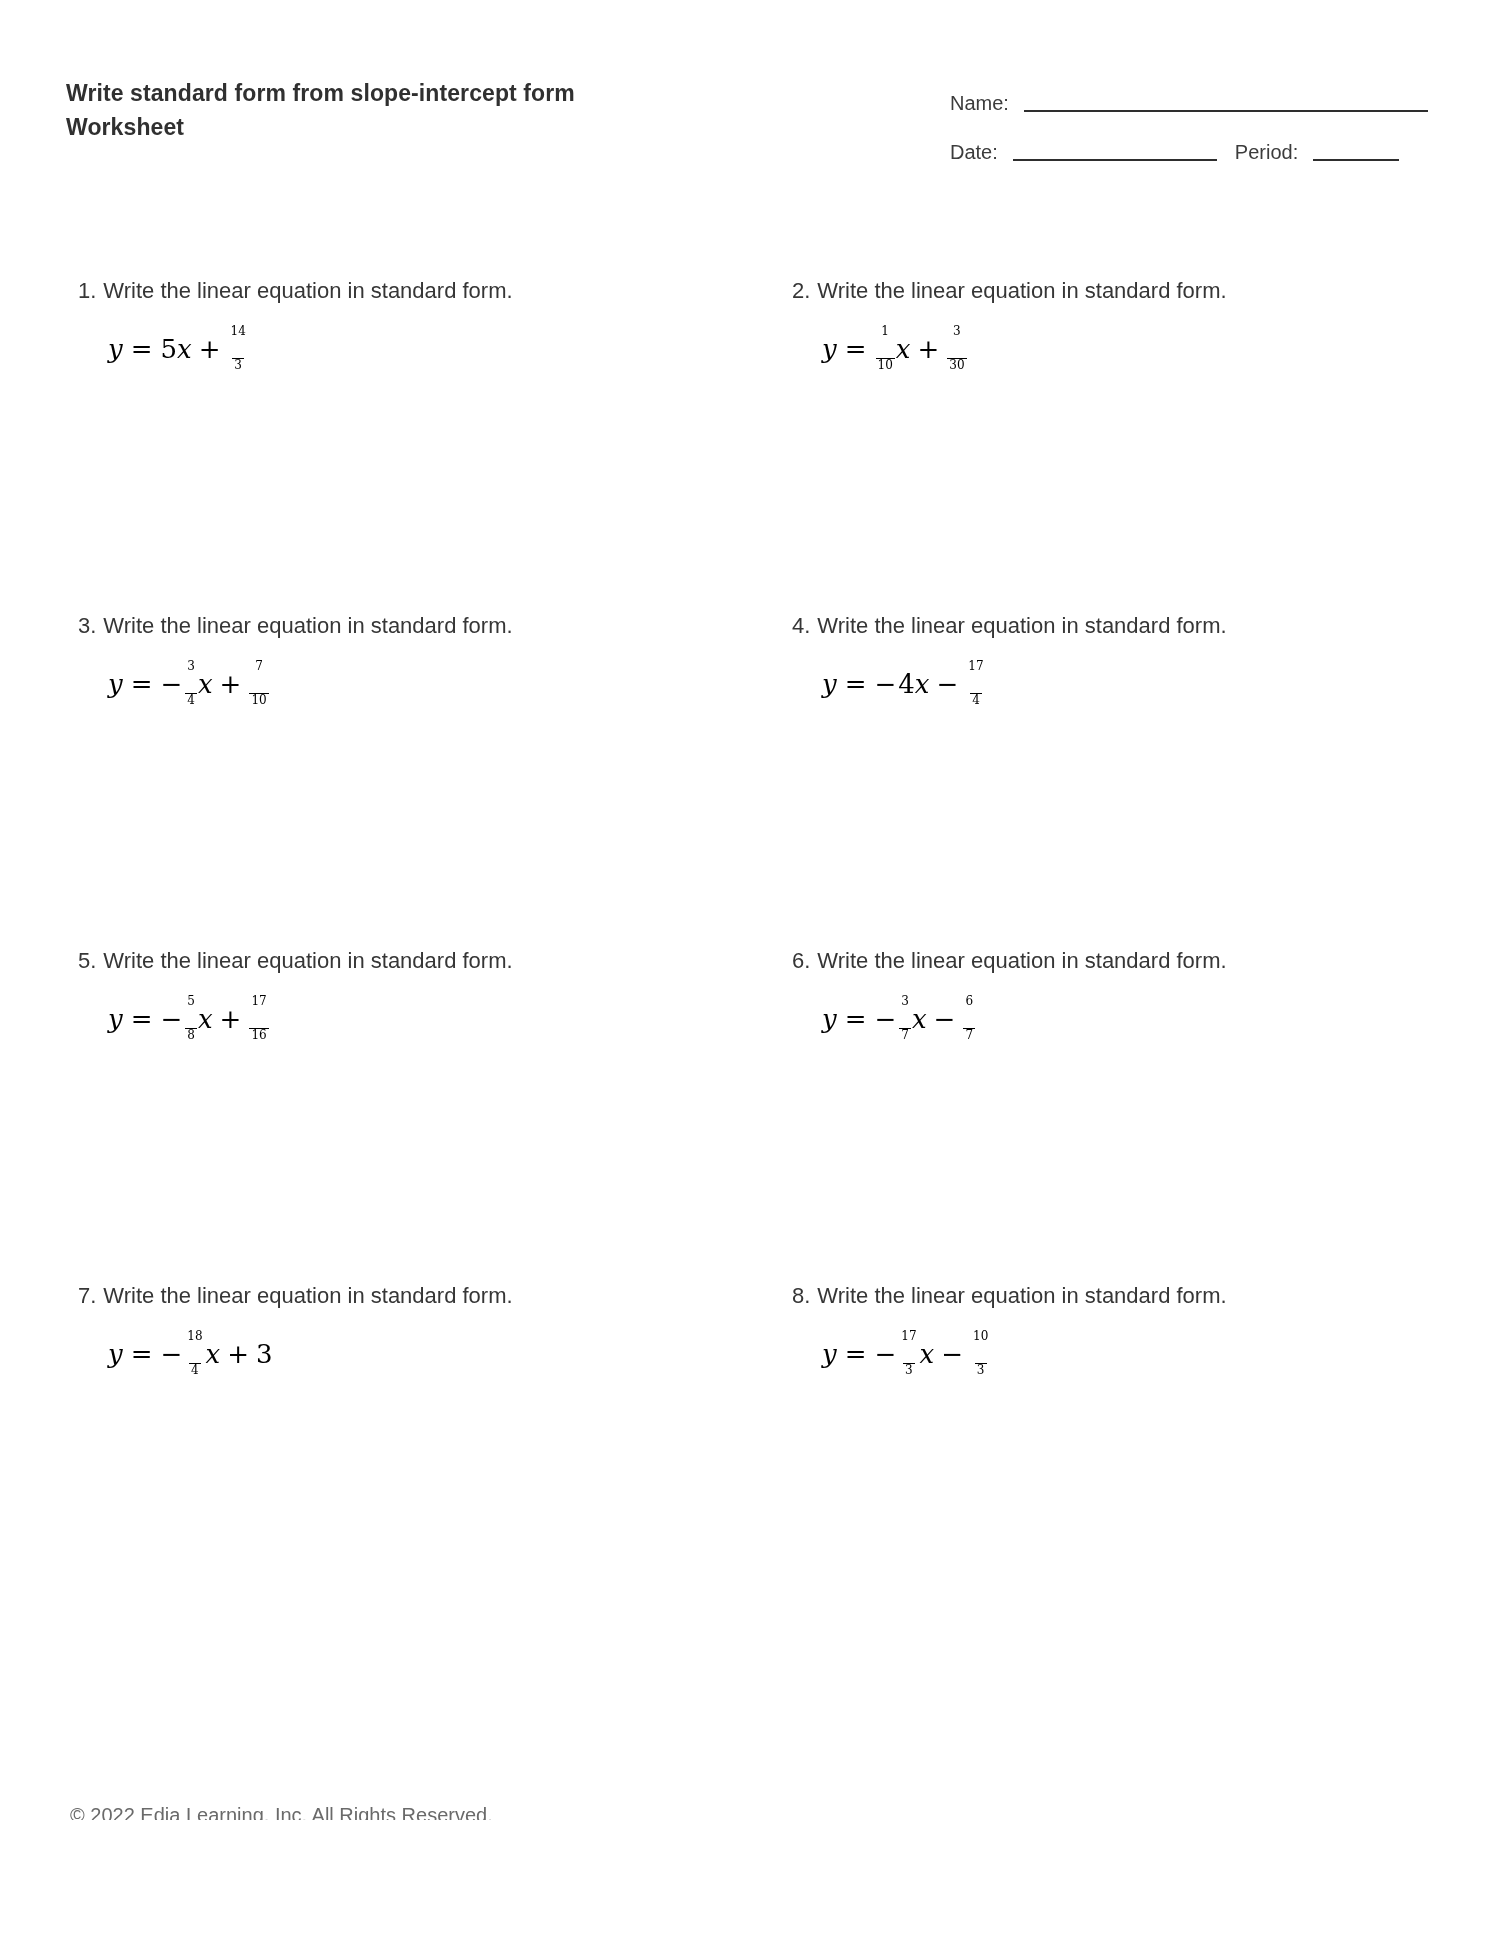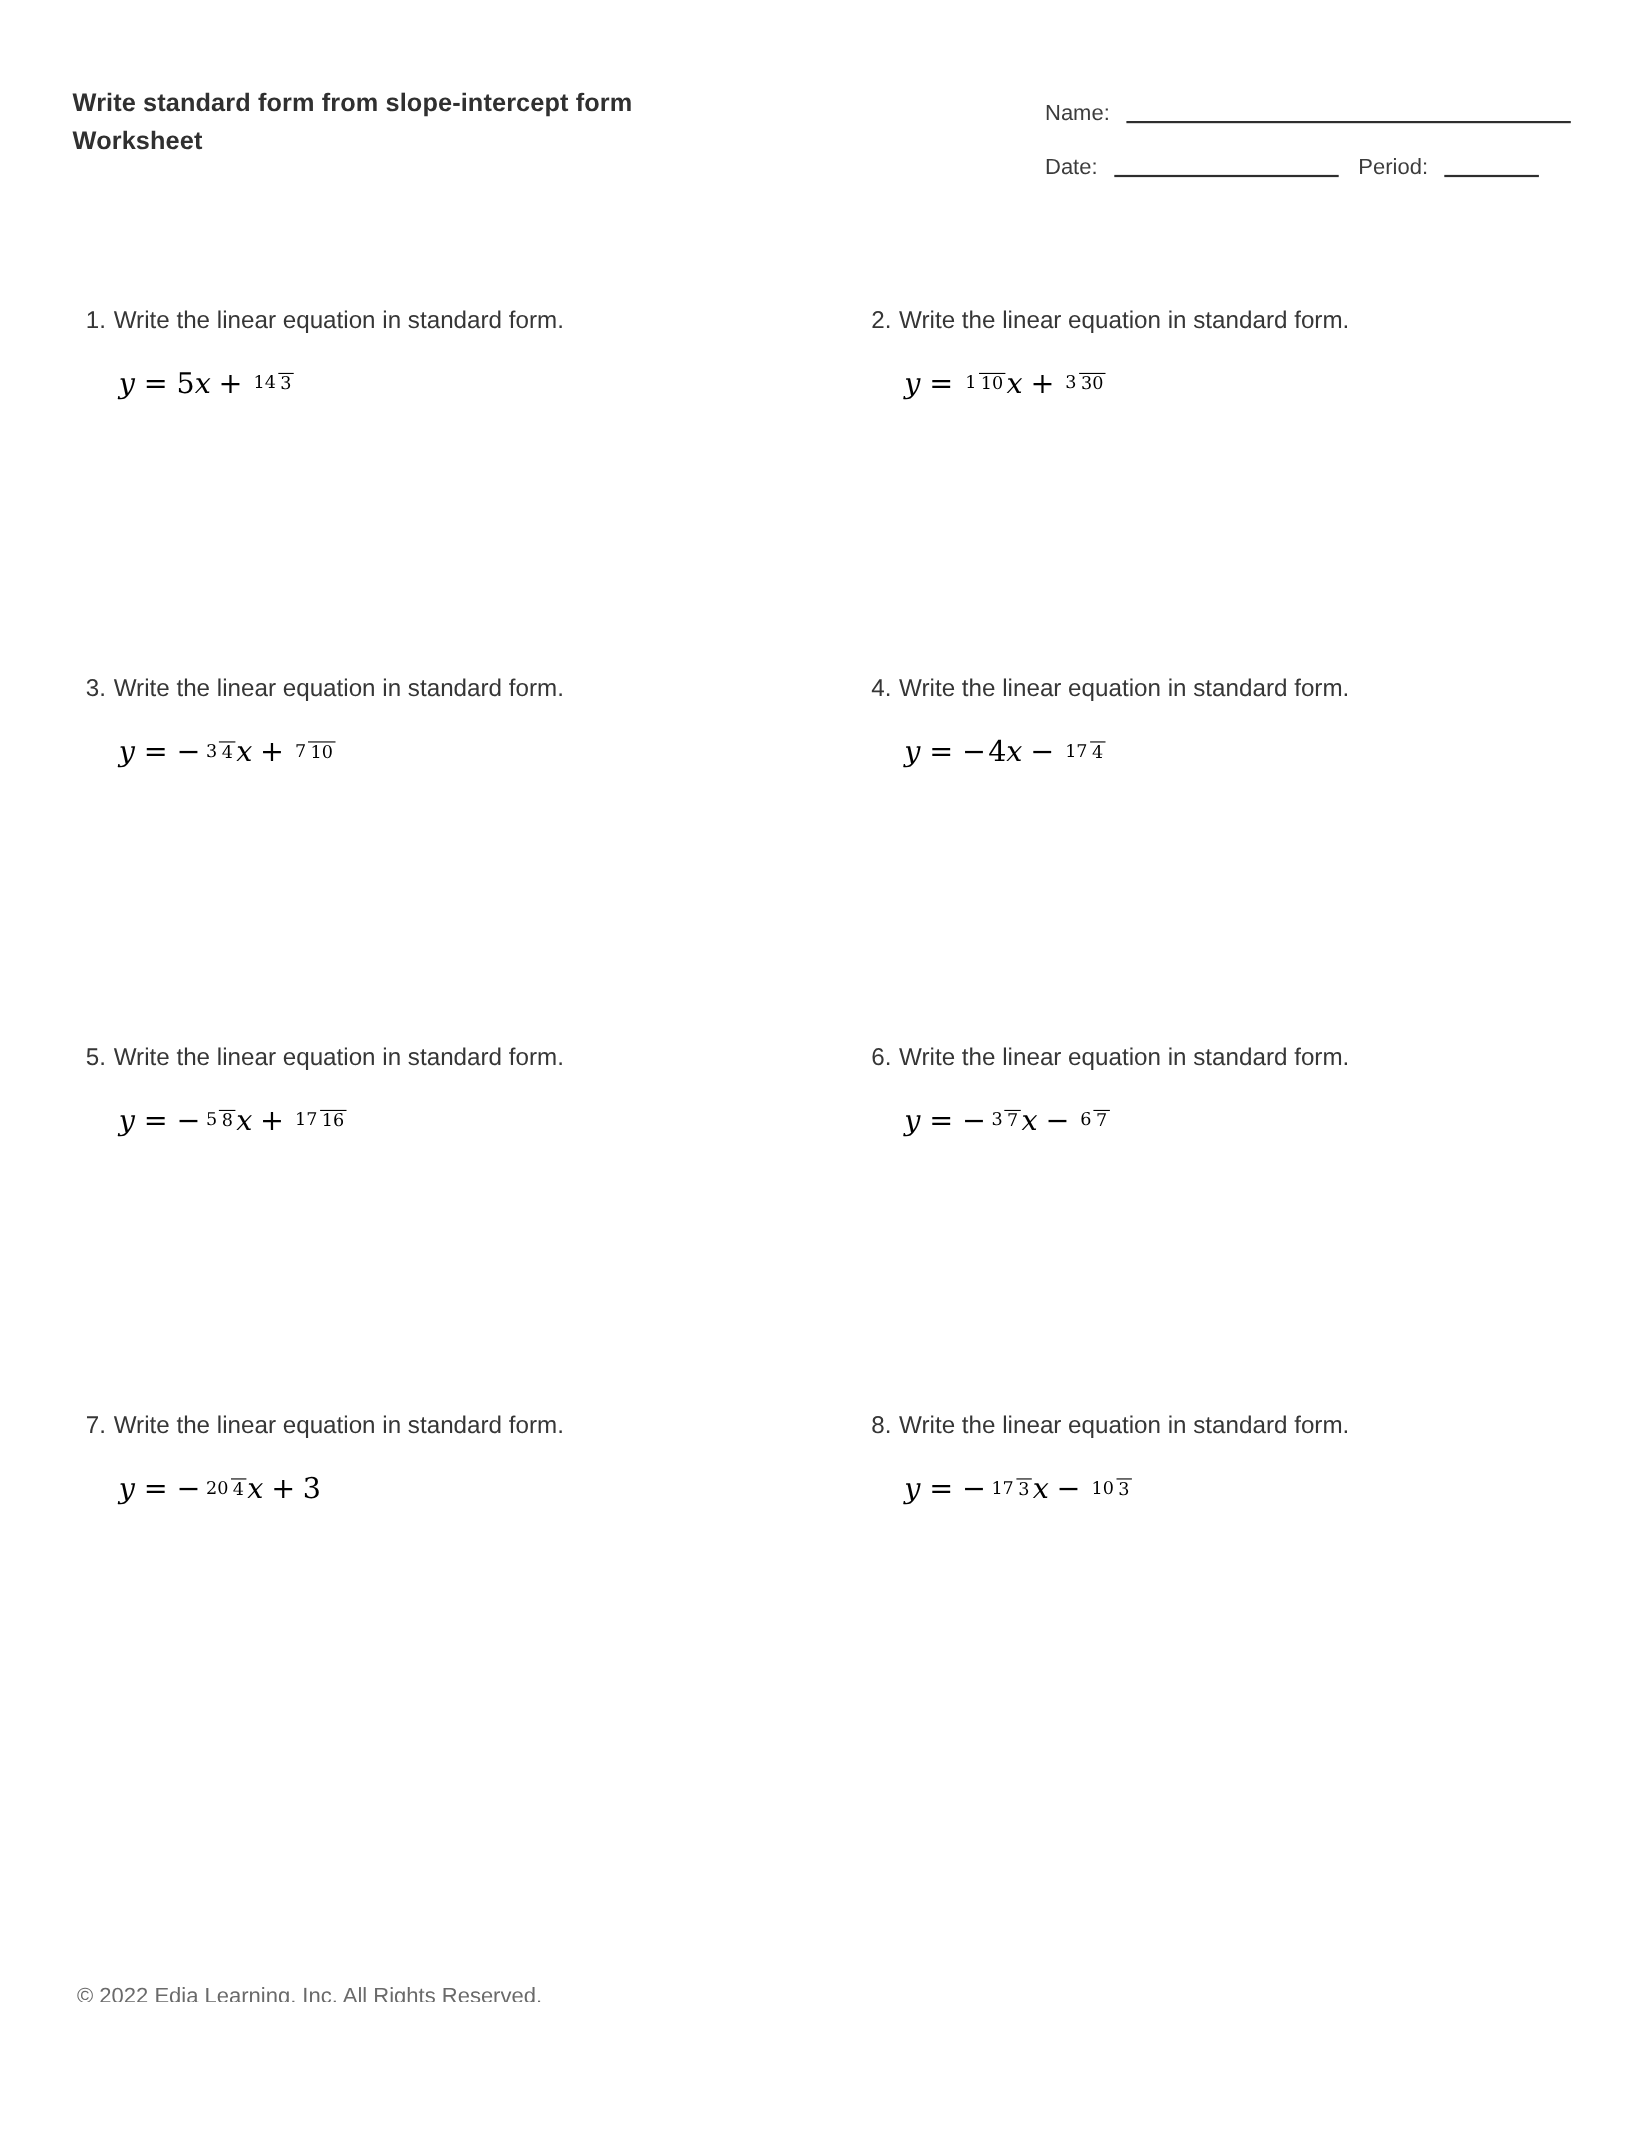--- a/index.html
+++ b/index.html
@@ -43,24 +43,25 @@
     font-family:"DejaVu Serif",serif;
     font-size:26px;color:#000;line-height:46px;
     white-space:nowrap;
   }
   .tok-var{font-style:italic;}
   .tok-num{}
   .tok-rel{margin:0 8px;}
   .tok-bin{margin:0 7px;}
   .tok-neg{margin:0 2px 0 0;}
   .frac{
-    display:inline-flex;flex-direction:row;align-items:center;
-    font-size:16px;line-height:1.15;
+    display:inline-flex;flex-direction:column;align-items:center;
+    font-size:12px;line-height:1.15;
     vertical-align:middle;transform:translateY(-2px);
     margin:0 1px;
+    gap:19px;
   }
   .frac .fnum{padding:0 2px;}
   .frac .fden{border-top:1.6px solid #000;padding:0 2px;}
   
   footer{
     position:absolute;left:70px;top:1799px;
     font-size:20px;line-height:33px;color:#6a6a6a;
   }
 </style>
 </head>
@@ -158,21 +159,21 @@
             <span class="fnum">6</span>
             <span class="fden">7</span>
           </span></div>
     </section>
 
     <section class="problem">
       <div class="prompt">
         <span class="pnum">7.</span><span class="ptext">Write the linear equation in standard form.</span>
       </div>
       <div class="equation"><span class="tok-var">y</span><span class="tok-rel">=</span><span class="tok-neg">−</span><span class="frac">
-            <span class="fnum">20</span>
+            <span class="fnum">18</span>
             <span class="fden">4</span>
           </span><span class="tok-var">x</span><span class="tok-bin">+</span><span class="tok-num">3</span></div>
     </section>
 
     <section class="problem">
       <div class="prompt">
         <span class="pnum">8.</span><span class="ptext">Write the linear equation in standard form.</span>
       </div>
       <div class="equation"><span class="tok-var">y</span><span class="tok-rel">=</span><span class="tok-neg">−</span><span class="frac">
             <span class="fnum">17</span>

